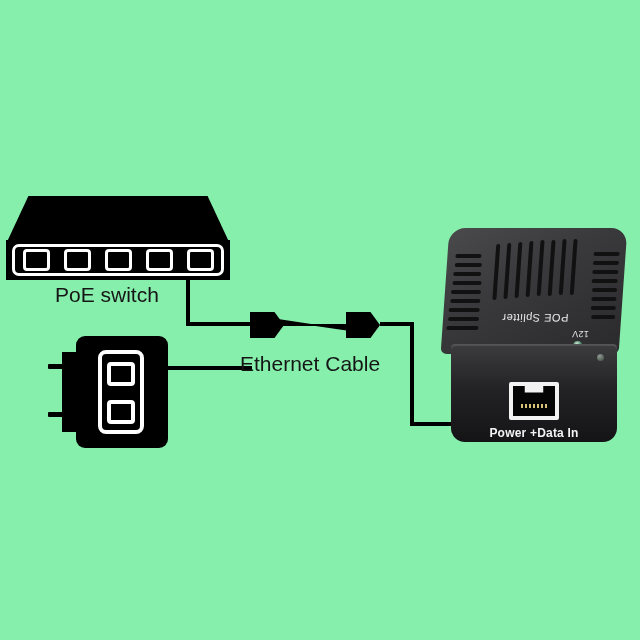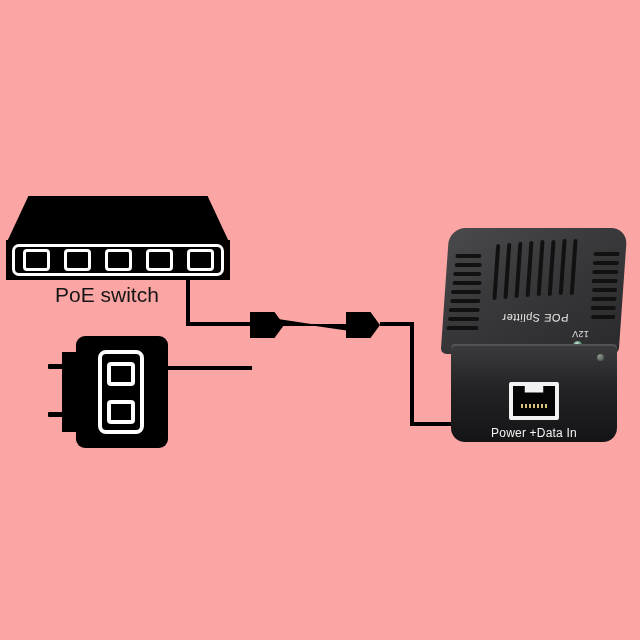--- a/index.html
+++ b/index.html
@@ -1,18 +1,18 @@
 <!DOCTYPE html>
 <html><head>
 <meta charset="utf-8">
 <style>
   html,body{margin:0;padding:0;background:#ffffff;}
   body{width:640px;height:640px;overflow:hidden;
        font-family:"Liberation Sans","DejaVu Sans",sans-serif;}
-  #stage{position:relative;width:640px;height:640px;background:#fca5a5;}
+  #stage{position:relative;width:640px;height:640px;background:#86efac;}
 
   .lbl{position:absolute;color:#151515;font-weight:400;white-space:nowrap;}
   #lbl-switch{left:55px;top:283px;font-size:21px;}
   #lbl-injector{left:47px;top:453px;font-size:21px;}
   #lbl-cable{left:240px;top:352px;font-size:21px;}
 
   
   .wire{position:absolute;background:#000;}
 
   
@@ -68,21 +68,21 @@
         letter-spacing:.3px;}
   .led{position:absolute;width:9px;height:8px;border-radius:50%;
        background:radial-gradient(circle at 40% 35%,#cfe8d8,#2f6f52 65%,#11301f);}
 
   #rj45{position:absolute;left:58px;top:36px;width:50px;height:38px;background:#f2f2f2;
         border-radius:2px;}
   #rj45-in{position:absolute;left:4px;top:4px;width:42px;height:30px;background:#050505;
            clip-path:polygon(0 0,28% 0,28% 22%,72% 22%,72% 0,100% 0,100% 100%,0 100%);}
   .pin{position:absolute;width:2px;height:4px;background:#d8c27a;}
   #sp-caption{position:absolute;left:0;top:80px;width:166px;text-align:center;
-              color:#f3f3f3;font-size:12px;font-weight:normal;letter-spacing:.2px;}
+              color:#f3f3f3;font-size:12px;font-weight:bold;letter-spacing:.2px;}
   #sp-screw{position:absolute;left:146px;top:8px;width:7px;height:7px;border-radius:50%;
             background:radial-gradient(circle at 35% 30%,#8e9a90,#3c4641);}
 </style>
 </head>
 <body>
 
 <div id="stage">
 
   <div id="switch">
     <div id="sw-top"></div>
@@ -114,20 +114,21 @@
 
   <div class="wire" style="left:380px;top:322px;width:34px;height:4px;"></div>
   <div class="wire" style="left:410px;top:322px;width:4px;height:104px;"></div>
   <div class="wire" style="left:410px;top:422px;width:56px;height:4px;"></div>
 
   <div id="cable">
     <div class="plug" id="plug-l"></div>
     <div id="cable-mid"></div>
     <div class="plug" id="plug-r"></div>
   </div>
+  <div class="lbl" id="lbl-cable">Ethernet Cable</div>
 
   <div id="splitter">
     <div id="sp-top">
       <div class="vent vent-top" style="left:48px;top:16px"></div>
       <div class="vent vent-top" style="left:59px;top:15px"></div>
       <div class="vent vent-top" style="left:70px;top:14px"></div>
       <div class="vent vent-top" style="left:81px;top:13px"></div>
       <div class="vent vent-top" style="left:92px;top:12px"></div>
       <div class="vent vent-top" style="left:103px;top:12px"></div>
       <div class="vent vent-top" style="left:114px;top:11px"></div>

